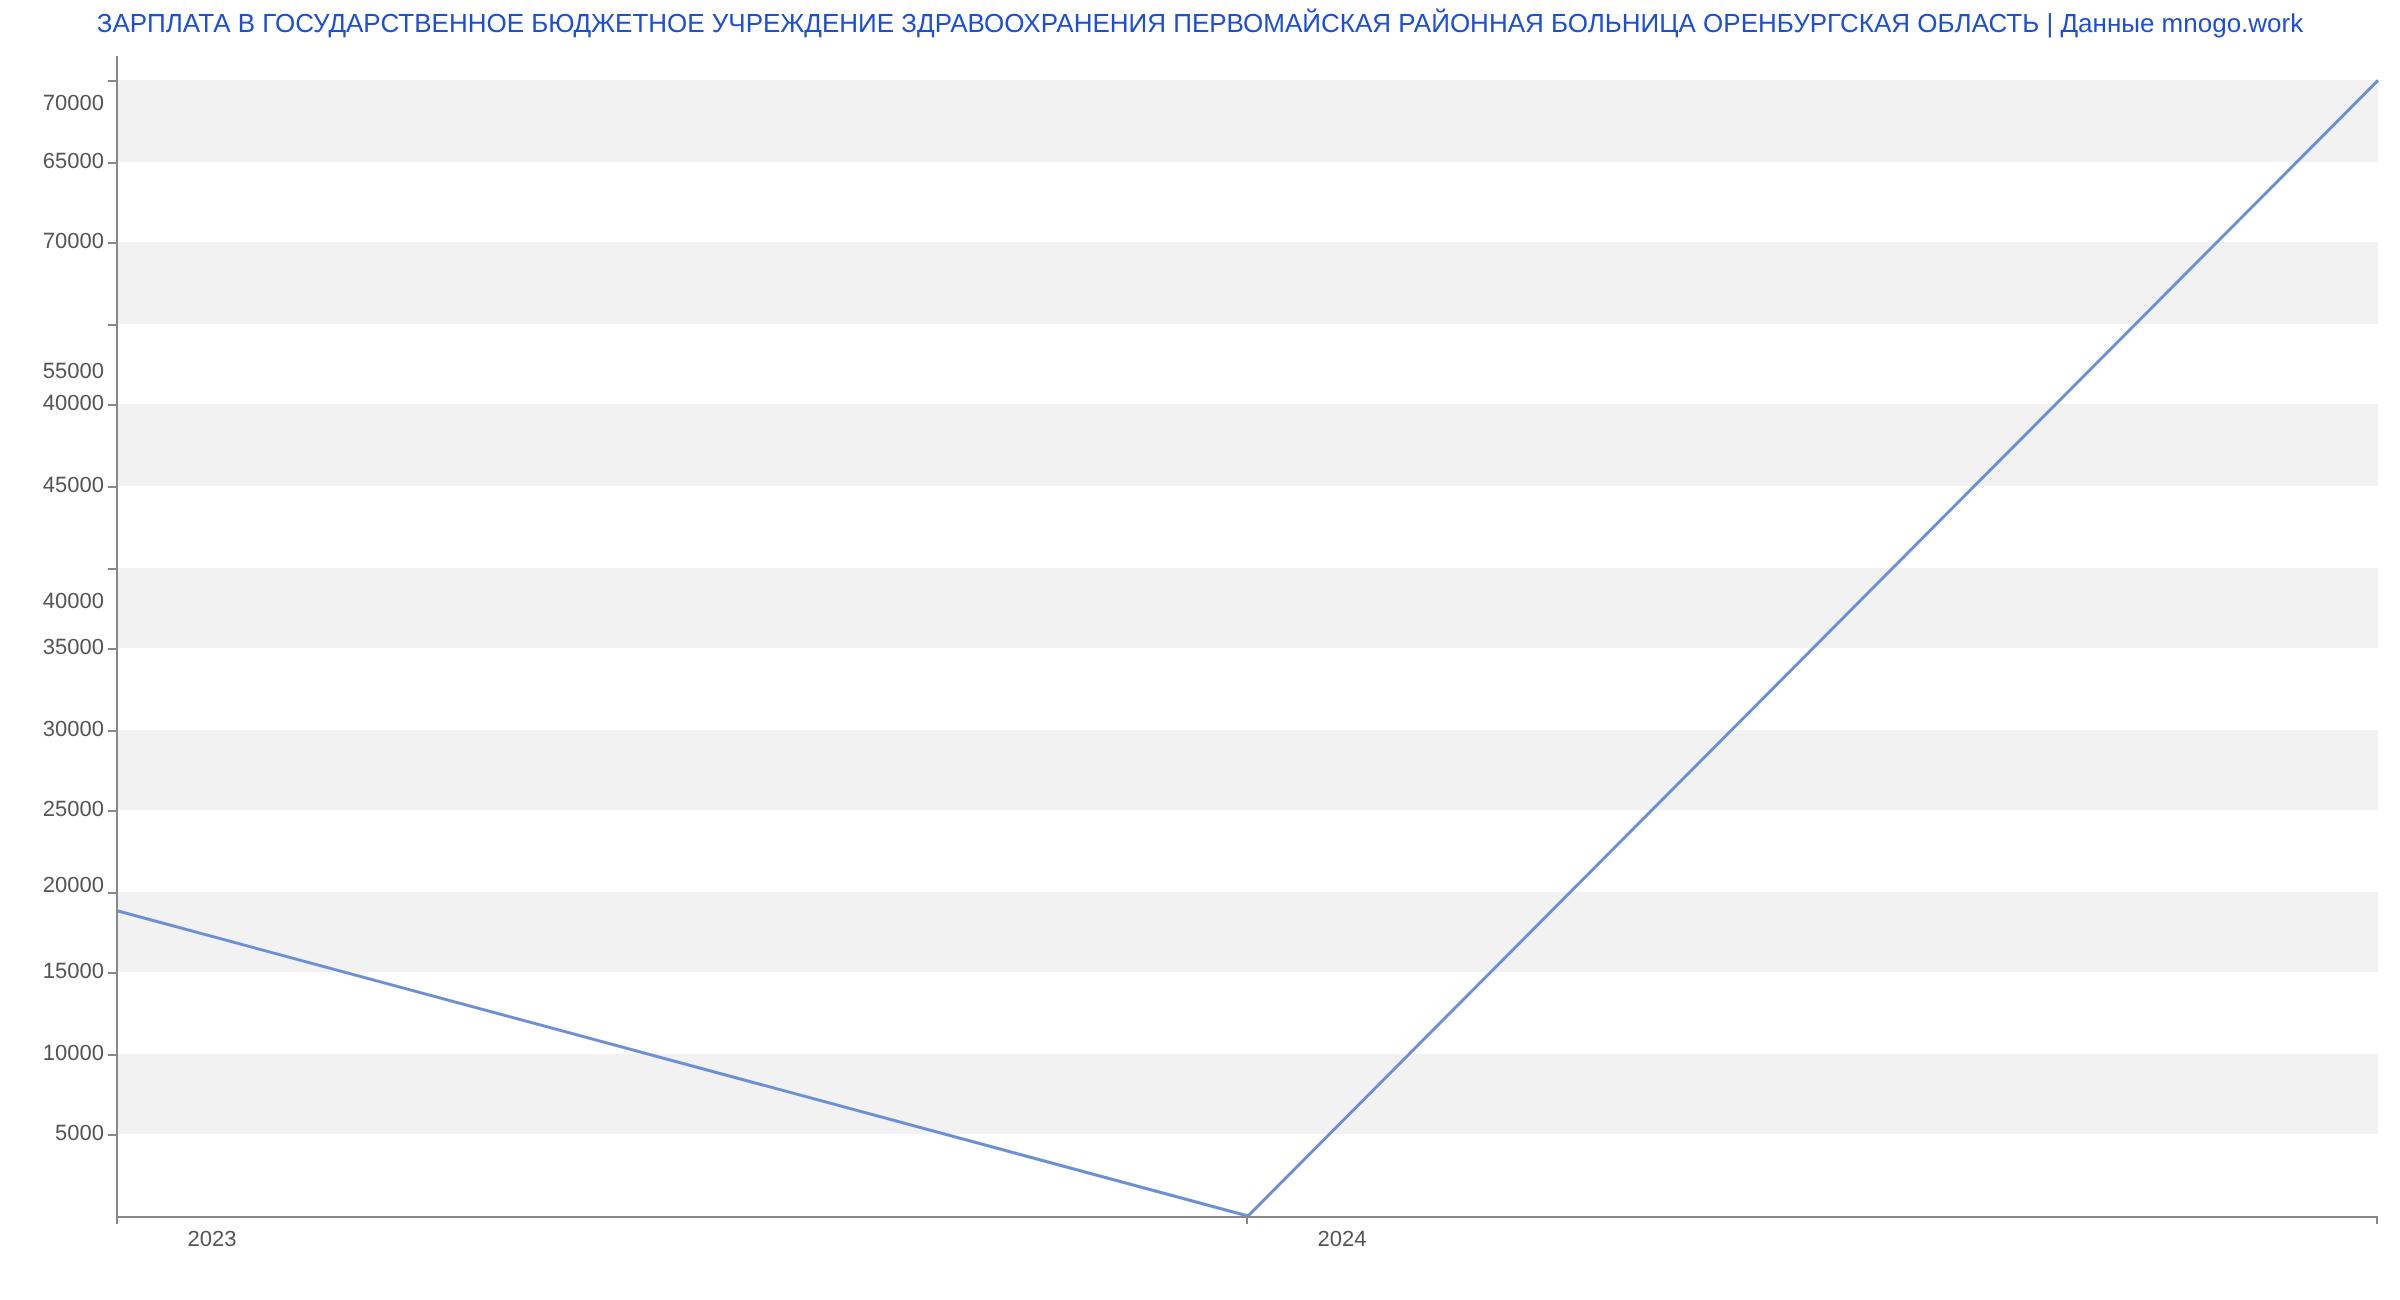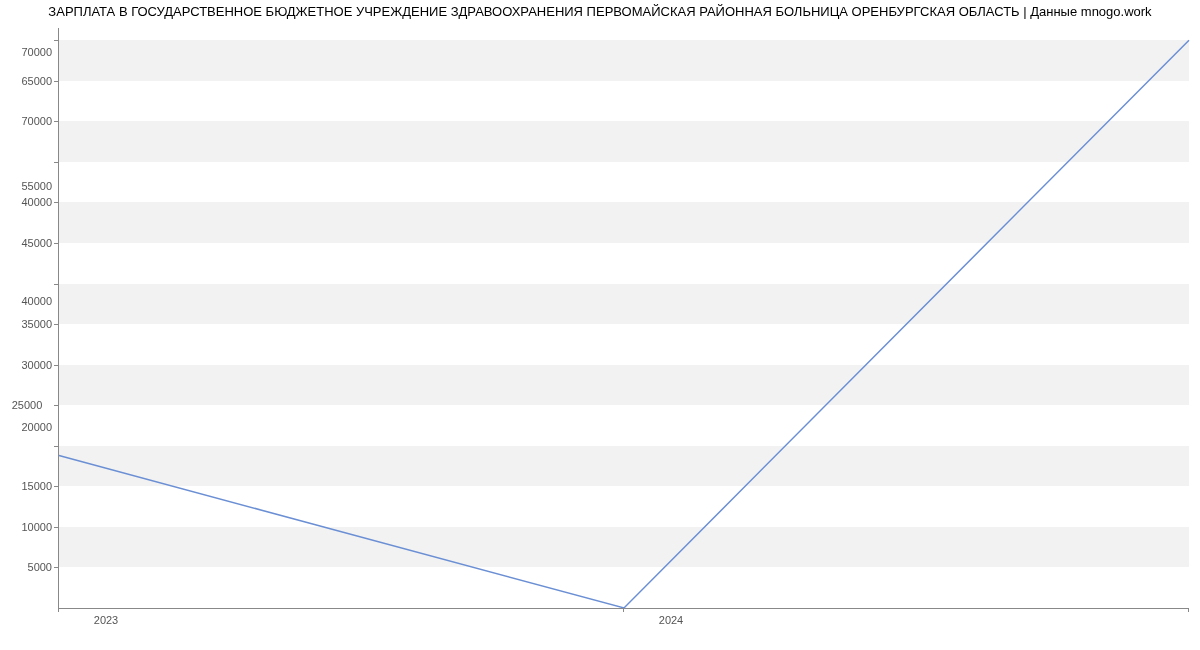--- a/index.html
+++ b/index.html
@@ -11,21 +11,21 @@
     font-family: Verdana, Geneva, sans-serif;
     overflow: hidden;
   }
   .chart-title {
     position: absolute;
     top: 4px;
     left: 0;
     right: 0;
     text-align: center;
     font-size: 13px;
-    color: #000000;
+    color: #1d4ed8;
     white-space: nowrap;
   }
   .plot-area {
     position: absolute;
     left: 58px;
     top: 28px;
     width: 1130px;
     height: 580px;
     border-left: 1px solid #888;
     border-bottom: 1px solid #888;
@@ -98,23 +98,23 @@
     <path class="series-line" d="M0 427.49650349650346 L565 580 L1130 12.167832167832103" style="stroke: rgb(107, 143, 212);"></path>
   </svg>
 </div>
 
 <div class="ytick-label" style="top: 567.441px;">5000</div>
 <div class="ytick-mark" style="top: 567.441px;"></div>
 <div class="ytick-label" style="top: 526.881px;">10000</div>
 <div class="ytick-mark" style="top: 526.881px;"></div>
 <div class="ytick-label" style="top: 486.322px;">15000</div>
 <div class="ytick-mark" style="top: 486.322px;"></div>
-<div class="ytick-label" style="top: 427px;">20000</div>
+<div class="ytick-label" style="top: 443px;">20000</div>
 <div class="ytick-mark" style="top: 445.762px;"></div>
-<div class="ytick-label" style="top: 405.203px; text-align: center;">25000</div>
+<div class="ytick-label" style="top: 405.203px;">25000</div>
 <div class="ytick-mark" style="top: 405.203px;"></div>
 <div class="ytick-label" style="top: 364.643px;">30000</div>
 <div class="ytick-mark" style="top: 364.643px;"></div>
 <div class="ytick-label" style="top: 324.084px;">35000</div>
 <div class="ytick-mark" style="top: 324.084px;"></div>
 <div class="ytick-label" style="top: 301px;">40000</div>
 <div class="ytick-mark" style="top: 283.524px;"></div>
 <div class="ytick-label" style="top: 242.965px;">45000</div>
 <div class="ytick-mark" style="top: 242.965px;"></div>
 <div class="ytick-label" style="top: 202.406px;">40000</div>

